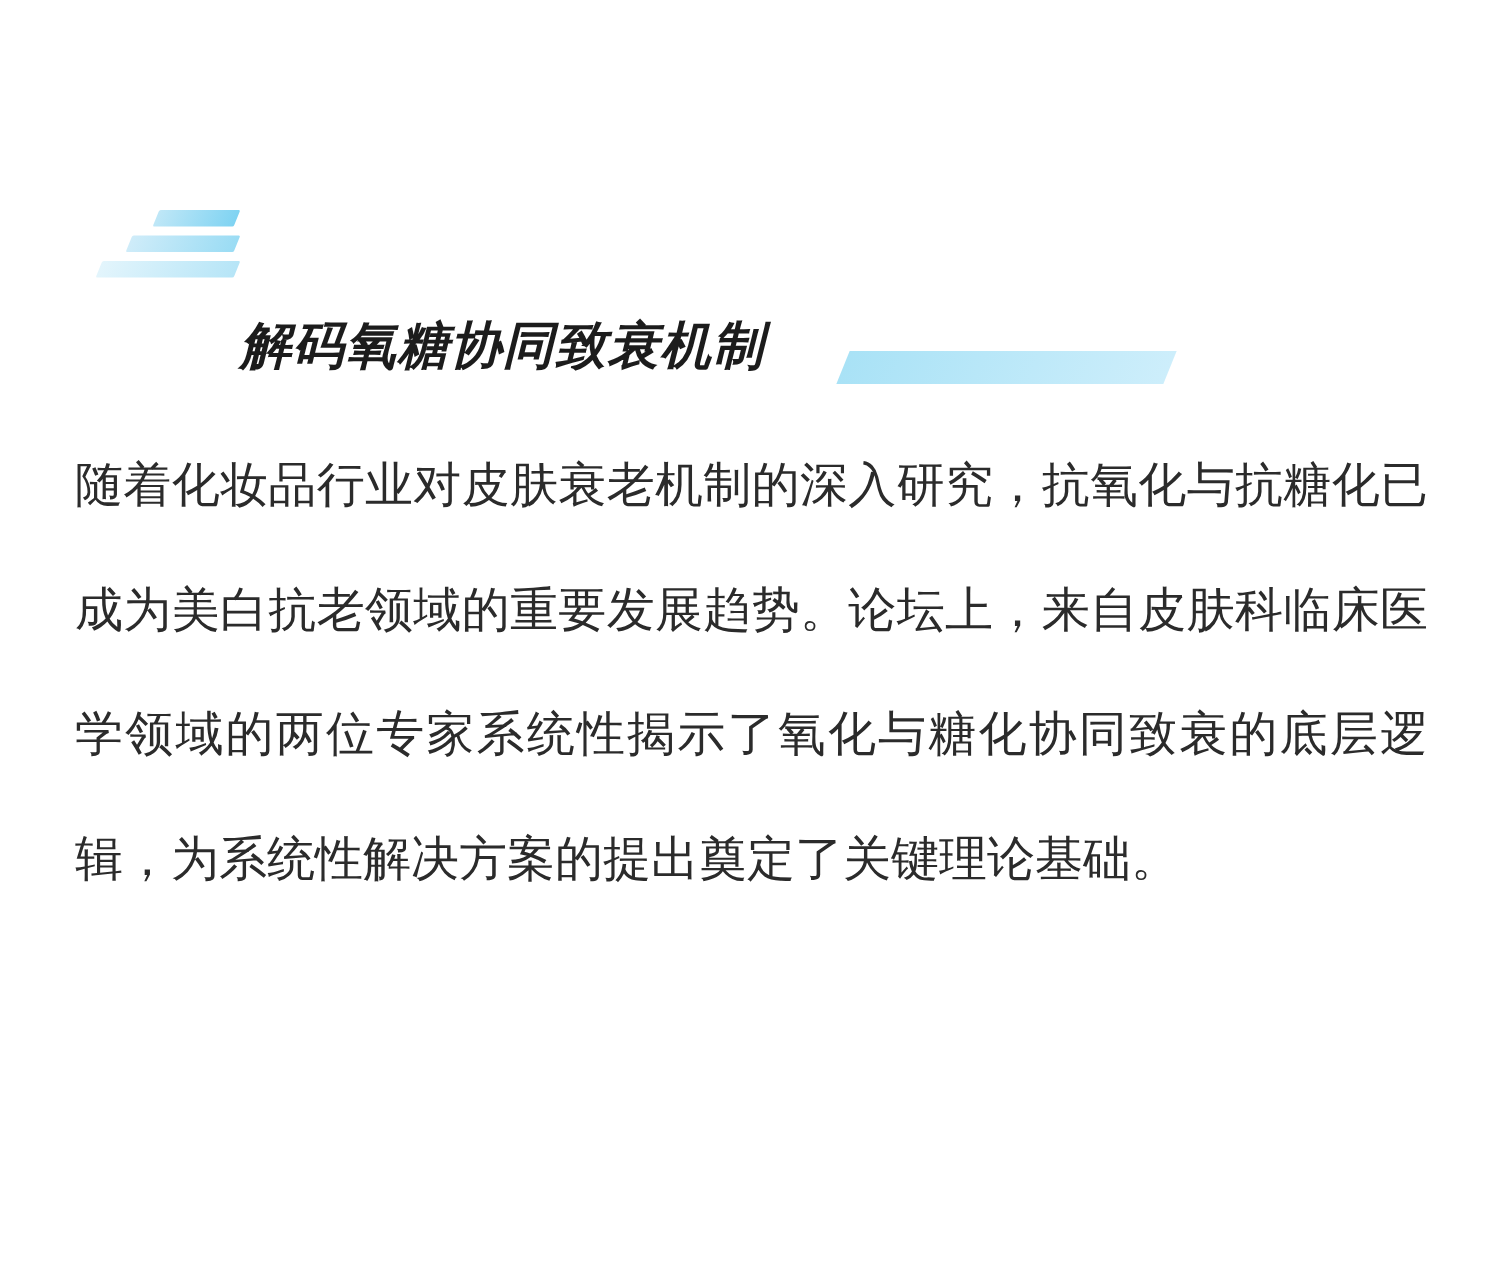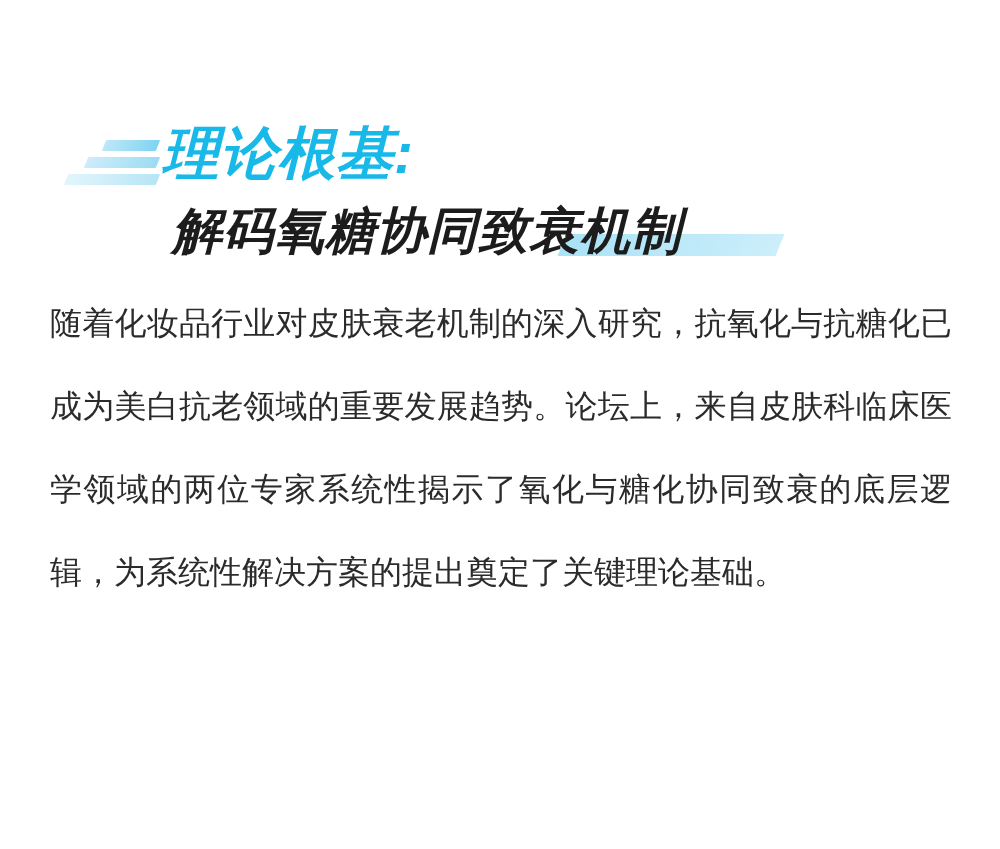--- a/index.html
+++ b/index.html
@@ -80,23 +80,23 @@
     position: absolute;
     left: 562px;
     top: 182px;
     width: 218px;
     height: 22px;
     background: linear-gradient(90deg, #a9e2f6 0%, #cdeefb 100%);
     transform: skewX(-22deg);
   }
   .title-line2 {
     position: absolute;
-    left: 172px;
+    left: 160px;
     top: 148px;
-    font-size: 50px;
+    font-size: 34px;
     line-height: 62px;
     font-weight: bold;
     font-style: italic;
     letter-spacing: 1px;
     color: #1c1c1c;
     white-space: nowrap;
   }
 
   
   .body-text {
@@ -122,21 +122,20 @@
 <div class="page">
 
   <div class="header">
 
     <div class="arrow-mark">
       <span class="bar b1"></span>
       <span class="bar b2"></span>
       <span class="bar b3"></span>
     </div>
 
-    <div class="title-line1">理论根基:</div>
 
     <div class="title-underline"></div>
 
     <div class="title-line2">解码氧糖协同致衰机制</div>
   </div>
 
   <div class="body-text">
     <p>随着化妆品行业对皮肤衰老机制的深入研究，抗氧化与抗糖化已成为美白抗老领域的重要发展趋势。论坛上，来自皮肤科临床医学领域的两位专家系统性揭示了氧化与糖化协同致衰的底层逻辑，为系统性解决方案的提出奠定了关键理论基础。</p>
   </div>
 

